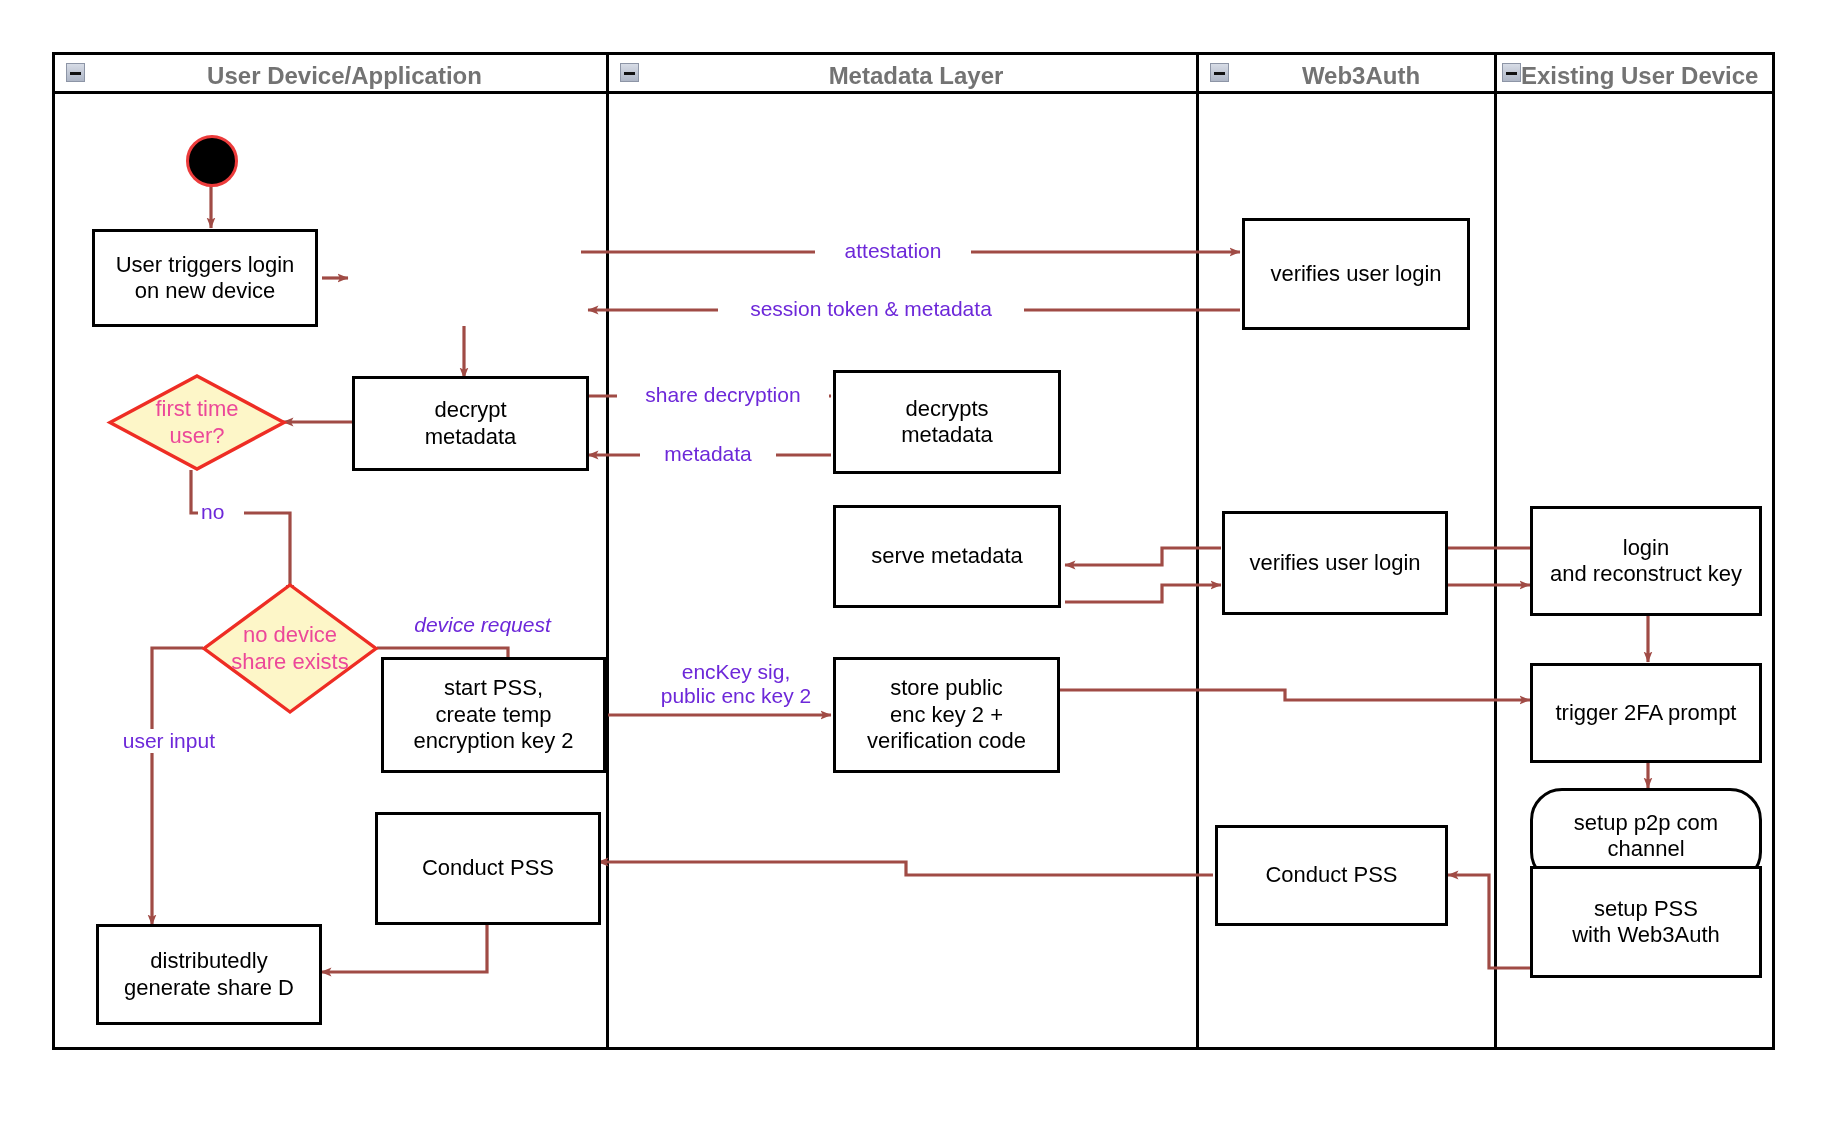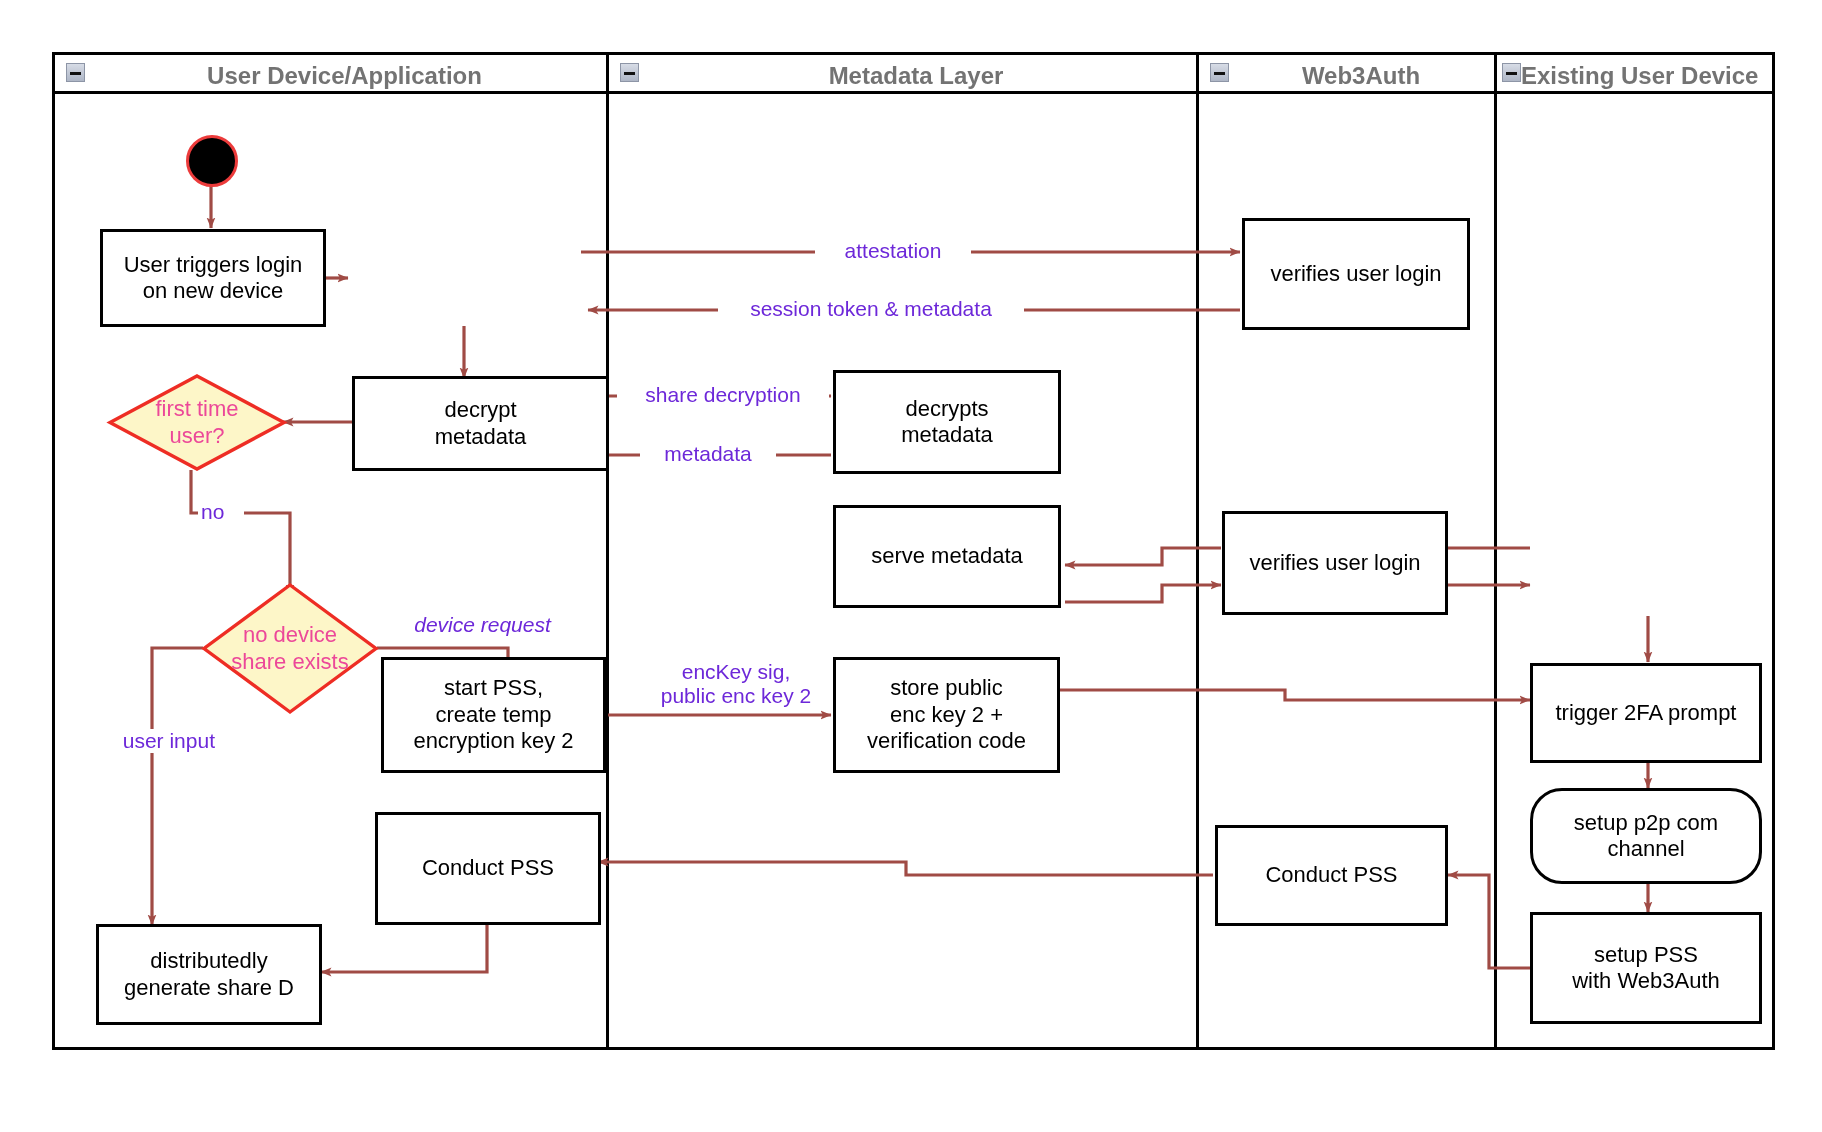--- a/index.html
+++ b/index.html
@@ -204,44 +204,46 @@
       <path d="M1213,875 L906,875 L906,862 L598,862" marker-end="url(#ah)"></path>
 
       <path d="M487,925 L487,972 L321,972" marker-end="url(#ah)"></path>
 
       <path d="M203,648 L152,648 L152,925" marker-end="url(#ah)"></path>
     </g>
   </svg>
 
   <div class="start-node" style="left:186px; top:135px; width:52px; height:52px;"></div>
 
-  <div class="node" style="left:100px; top:229px; width:226px; height:98px;">User triggers login
+  <div class="node" style="left:92px; top:229px; width:226px; height:98px;">User triggers login
 on new device</div>
 
 
   <div class="node" style="left:1242px; top:218px; width:228px; height:112px;">verifies user login</div>
 
   <div class="diamond" style="left:108px; top:374px; width:178px; height:97px;">
     <svg width="178" height="97" viewBox="0 0 178 97">
       <polygon points="89,2 176,48.5 89,95 2,48.5" fill="#fdf6c8" stroke="#ee2d24" stroke-width="3.4"></polygon>
     </svg>
     <div class="dlabel">first time
 user?</div>
   </div>
 
-  <div class="node" style="left:352px; top:376px; width:257px; height:95px;">decrypt
+  <div class="node" style="left:352px; top:376px; width:237px; height:95px;">decrypt
 metadata</div>
 
   <div class="node" style="left:833px; top:370px; width:228px; height:104px;">decrypts
 metadata</div>
 
   <div class="node" style="left:833px; top:505px; width:228px; height:103px;">serve metadata</div>
 
   <div class="node" style="left:1222px; top:511px; width:226px; height:104px;">verifies user login</div>
 
+  <div class="node" style="left:1530px; top:506px; width:232px; height:110px;">login
+and reconstruct key</div>
 
   <div class="diamond" style="left:202px; top:583px; width:176px; height:131px;">
     <svg width="176" height="131" viewBox="0 0 176 131">
       <polygon points="88,2 174,65.5 88,129 2,65.5" fill="#fdf6c8" stroke="#ee2d24" stroke-width="3.4"></polygon>
     </svg>
     <div class="dlabel">no device
 share exists</div>
   </div>
 
   <div class="node" style="left:381px; top:657px; width:225px; height:116px;">start PSS,
@@ -254,21 +256,21 @@
 
   <div class="node" style="left:1530px; top:663px; width:232px; height:100px;">trigger 2FA prompt</div>
 
   <div class="node" style="left:1530px; top:788px; width:232px; height:96px;border-radius:32px;">setup p2p com
 channel</div>
 
   <div class="node" style="left:375px; top:812px; width:226px; height:113px;">Conduct PSS</div>
 
   <div class="node" style="left:1215px; top:825px; width:233px; height:101px;">Conduct PSS</div>
 
-  <div class="node" style="left:1530px; top:912px; width:232px; height:112px;">setup PSS
+  <div class="node" style="left:1530px; top:866px; width:232px; height:112px;">setup PSS
 with Web3Auth</div>
 
   <div class="node" style="left:96px; top:924px; width:226px; height:101px;">distributedly
 generate share D</div>
 
   <div class="edge-label" style="left:815px; top:239px; width:150px;">attestation</div>
 
   <div class="edge-label" style="left:718px; top:297px; width:300px;">session token &amp; metadata</div>
 
   <div class="edge-label" style="left:617px; top:383px; width:206px;">share decryption</div>

